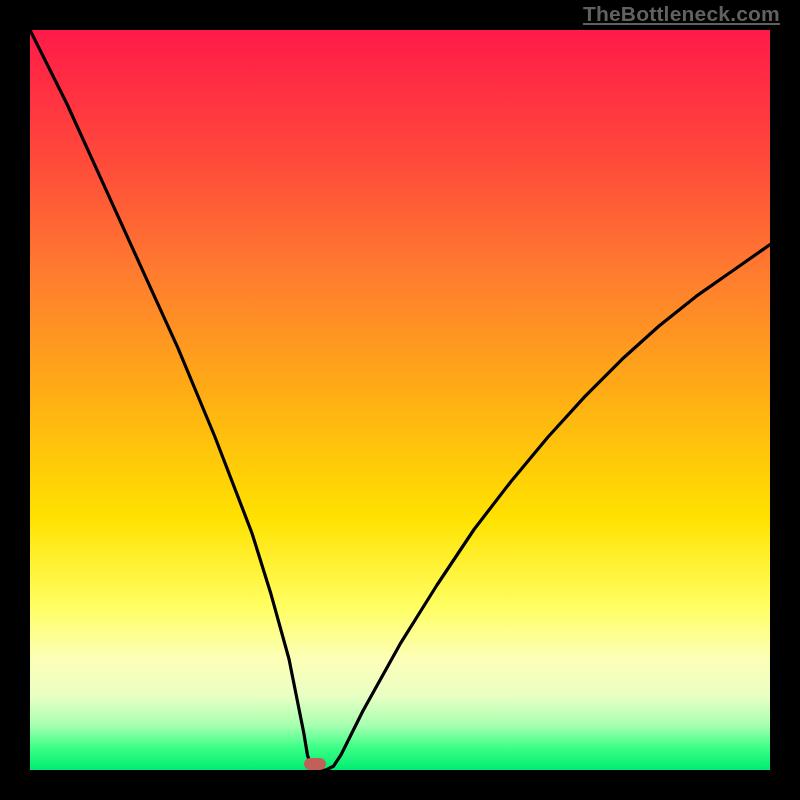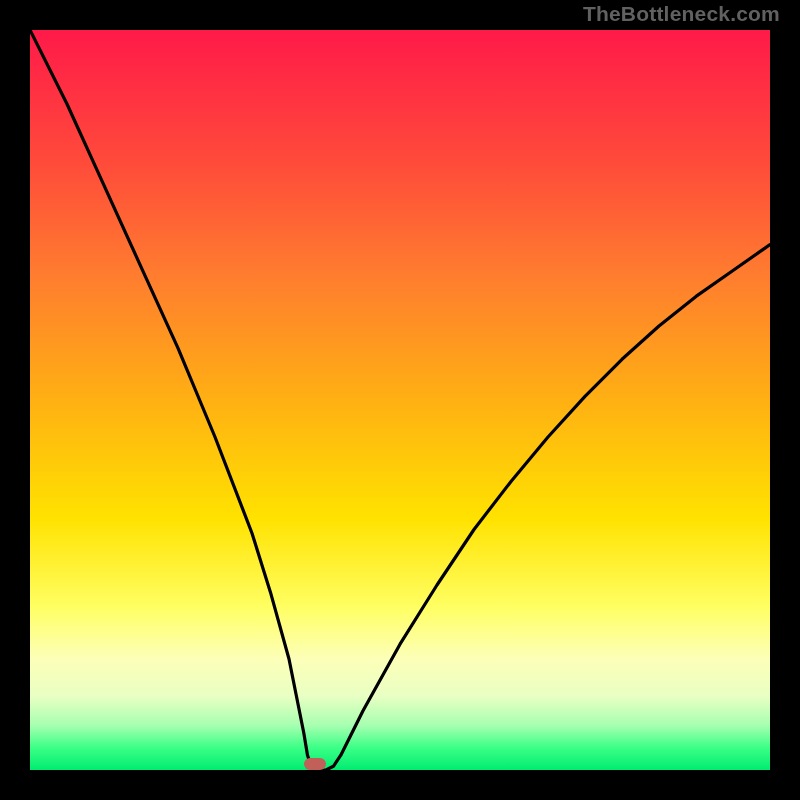--- a/index.html
+++ b/index.html
@@ -20,20 +20,21 @@
     background: #000;
   }
   .attribution {
     position: absolute;
     top: 2px;
     right: 20px;
     color: #616161;
     font-size: 21px;
     font-weight: bold;
     letter-spacing: 0.2px;
+    text-decoration: underline;
   }
   .plot {
     position: absolute;
     left: 30px;
     top: 30px;
     width: 740px;
     height: 740px;
     background: linear-gradient(to bottom,
       #ff1a49 0%,
       #ff4b3a 18%,

